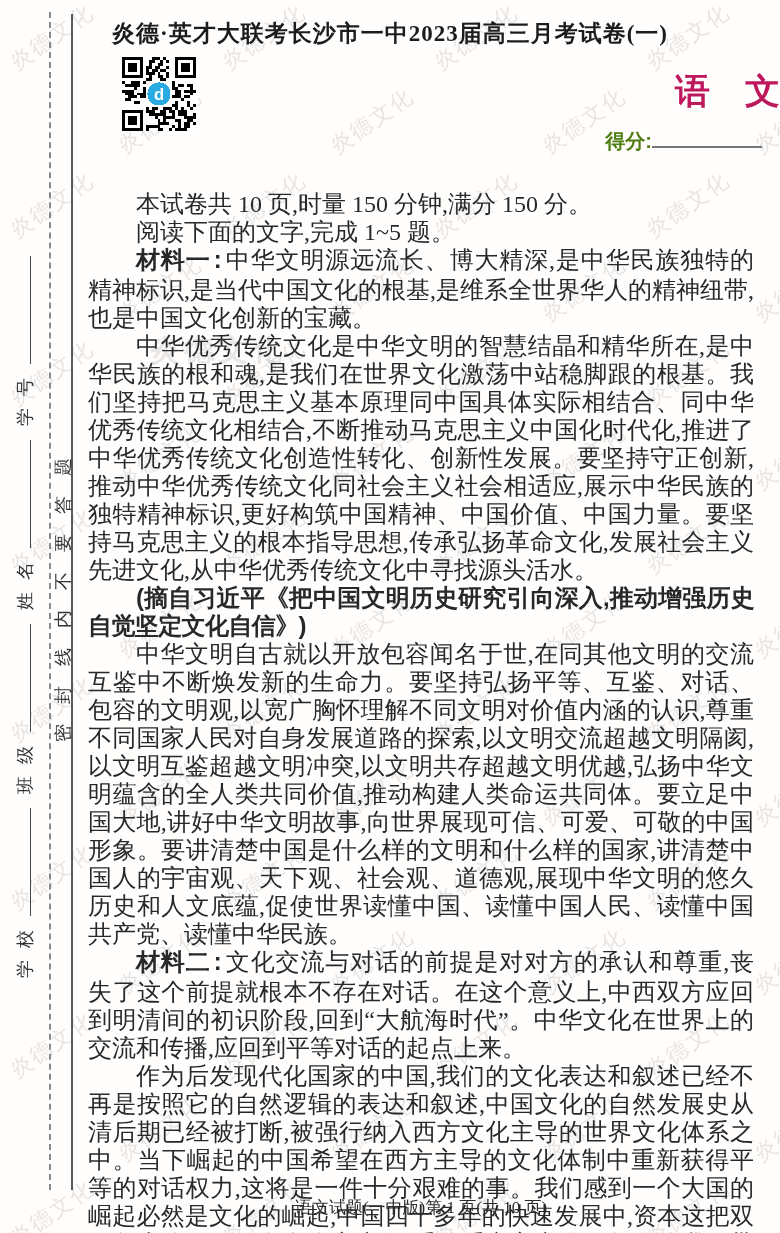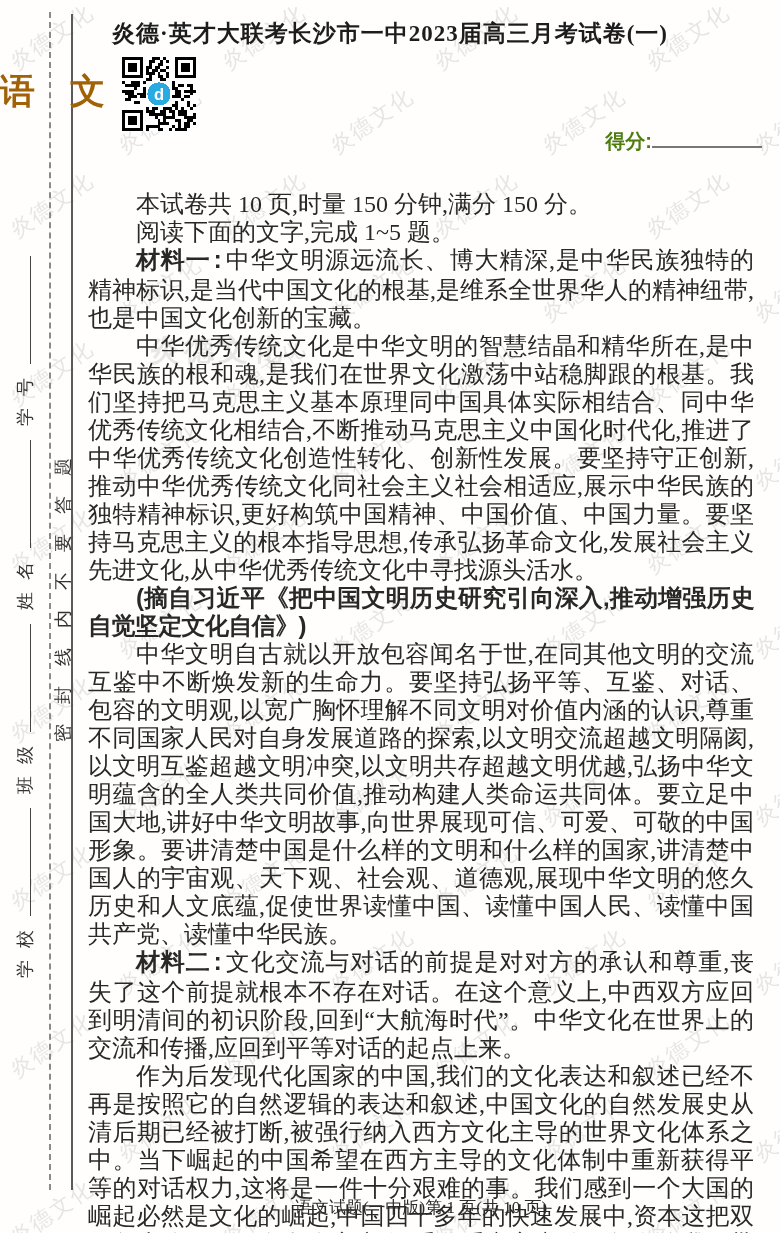--- a/index.html
+++ b/index.html
@@ -24,23 +24,23 @@
   .f-label{letter-spacing:12px;}
   .f-blank{display:inline-block;width:108px;height:20px;margin:0 14px 0 2px;
       border-bottom:1.6px solid #444;vertical-align:baseline;}
   .seal-text{position:absolute;left:51px;top:742px;transform:rotate(-90deg);transform-origin:0 0;
       white-space:nowrap;font-size:18px;letter-spacing:20px;color:#333;z-index:1;}
 
   
   .exam-title{position:absolute;left:0;top:18px;width:100%;text-align:center;margin:0;
       font-size:23px;font-weight:bold;letter-spacing:1px;color:#1c1c1c;z-index:1;}
   .qr{position:absolute;left:122px;top:57px;z-index:1;}
-  .subject-title{position:absolute;left:0;top:68px;width:100%;text-align:left;margin:0;
+  .subject-title{position:absolute;left:0;top:68px;width:100%;text-align:right;margin:0;
       font-family:"Liberation Sans","DejaVu Sans",sans-serif;
-      font-size:35px;font-weight:bold;color:#a16207;z-index:1;}
+      font-size:35px;font-weight:bold;color:#be185d;z-index:1;}
   .score{position:absolute;top:128px;right:18px;z-index:1;
       font-family:"Liberation Sans","DejaVu Sans",sans-serif;font-size:20px;font-weight:bold;color:#4d7c0f;}
   .score-blank{display:inline-block;width:110px;height:17px;border-bottom:2px solid #777;}
 
   
   .body{position:absolute;left:88px;top:190px;width:666px;z-index:1;
       font-size:24px;line-height:28px;text-align:justify;color:#282828;}
   .body p{margin:0;}
   .indent{text-indent:2em;}
   .bold{font-weight:bold;font-family:"Liberation Sans","DejaVu Sans",sans-serif;}

